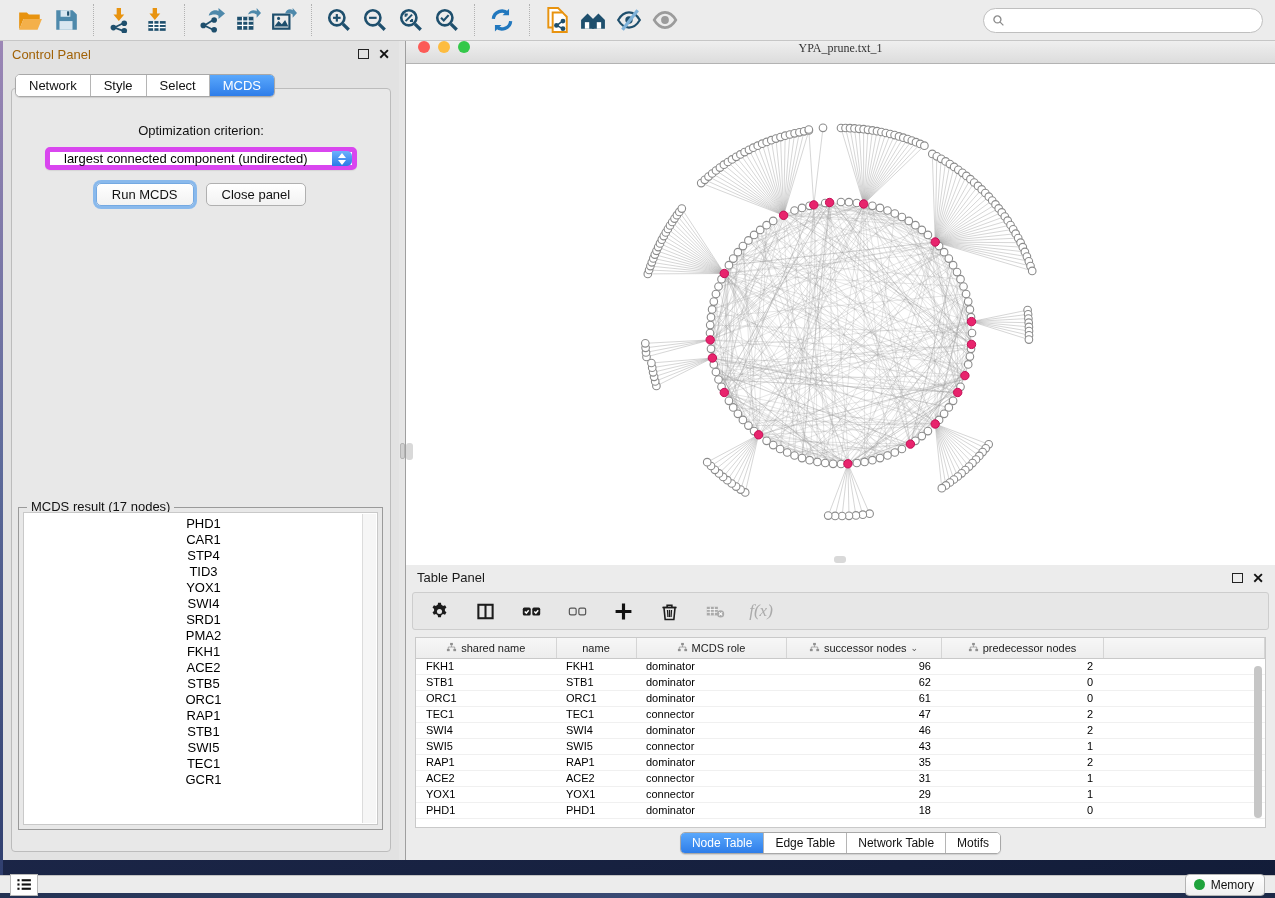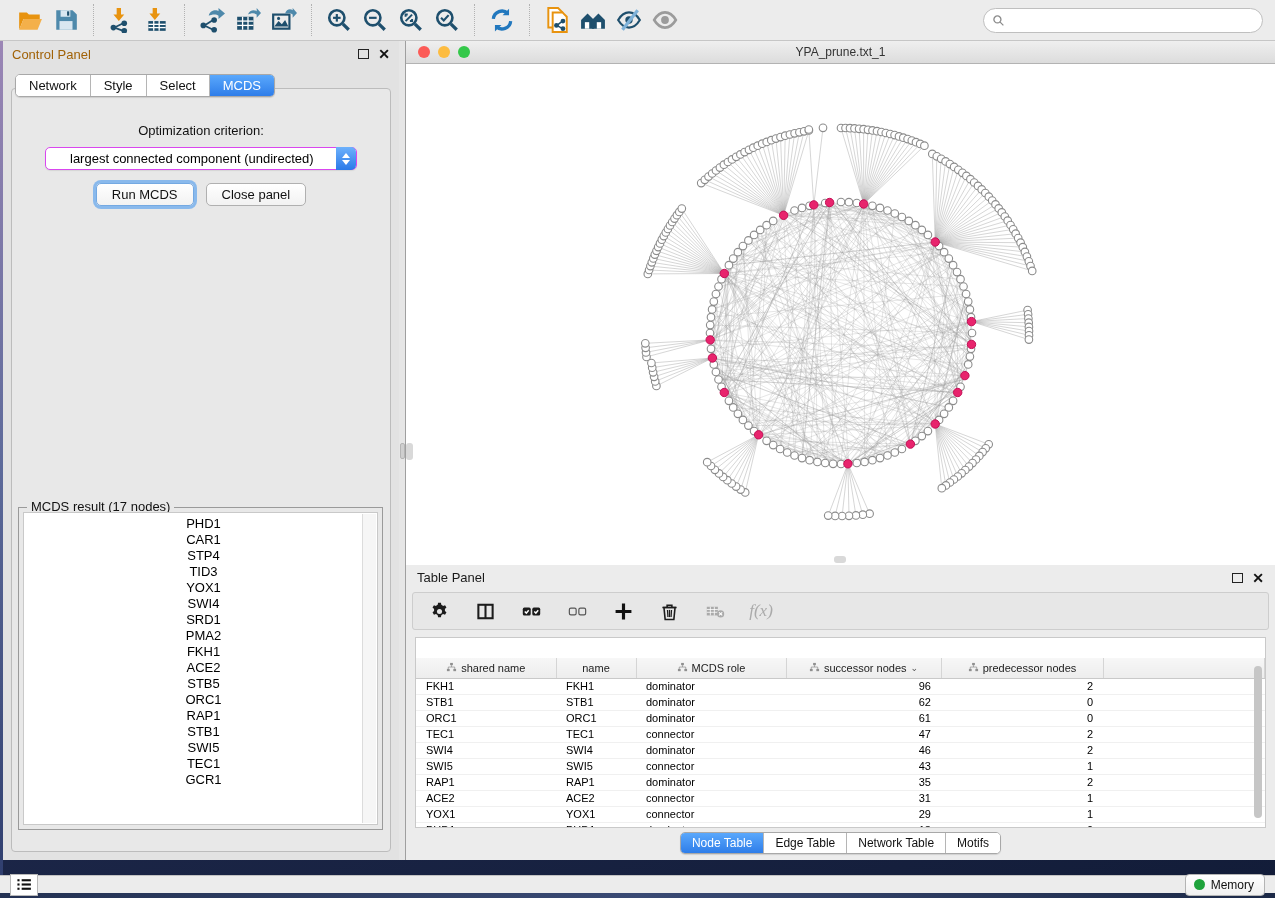--- a/index.html
+++ b/index.html
@@ -36,22 +36,22 @@
   .tabbar { position:absolute; left:12px; right:0; top:33px; display:flex; z-index:3; }
   .seg-group { display:flex; background:#fff; border:1px solid #a8a8a8; border-radius:5px; overflow:hidden;
                box-shadow:0 1px 1px rgba(0,0,0,.12); }
   .seg-tab { font-size:13px; color:#111; padding:3px 13px; border-right:1px solid #b5b5b5; cursor:pointer;
              background:#fff; white-space:nowrap; }
   .seg-tab:last-child { border-right:none; }
   .seg-tab.active { background:linear-gradient(#5aa8fc,#2e7de9); color:#fff; }
 
   .opt-label { text-align:center; font-size:13px; color:#111; margin-top:34px; }
   .combo { position:relative; margin:9px auto 0; width:312px; height:23px; background:#fff;
-           border:1px solid #d946ef; border-radius:5px; display:flex; align-items:center;
-           padding-left:24px; font-size:13px; cursor:pointer;
+           border:5px solid #d946ef; border-radius:5px; display:flex; align-items:center;
+           padding-left:14px; font-size:13px; cursor:pointer;
            box-shadow:0 1px 1px rgba(0,0,0,.08); }
   .combo-stepper { position:absolute; right:0; top:-1px; bottom:-1px; width:20px; border-radius:0 5px 5px 0;
                    background:linear-gradient(#6db1fc,#2a79e8); display:flex; flex-direction:column;
                    align-items:center; justify-content:center; gap:2px; }
   .combo-stepper i { width:0; height:0; border-left:4px solid transparent; border-right:4px solid transparent; display:block; }
   .arr-up { border-bottom:5px solid #fff; }
   .arr-dn { border-top:5px solid #fff; }
   .btn-row { display:flex; justify-content:center; gap:12px; margin-top:13px; }
   .push-btn { background:linear-gradient(#ffffff,#f2f2f2); border:1px solid #b0b0b0; border-radius:5px;
               font-size:13px; padding:3px 15px; cursor:pointer; color:#111; font-family:inherit; }
@@ -66,42 +66,42 @@
 
   
   .splitter { position:absolute; left:399px; top:41px; width:7px; height:819px; background:#e6e6e6;
               border-right:1px solid #9f9f9f; }
   .splitter .nub { position:absolute; left:1px; top:402px; width:5px; height:16px; background:#cfcfcf;
                    border:1px solid #b5b5b5; border-radius:2px; }
 
   
   .net-window { position:absolute; left:406px; top:41px; width:869px; height:524px; background:#fff; }
   .net-titlebar { height:23px; background:linear-gradient(#efefef,#dcdcdc); border-bottom:1px solid #b3b3b3;
-                  display:flex; align-items:center; position:relative; }
+                  display:flex; position:relative;font-family:Liberation Serif, serif; }
   .lights { display:flex; gap:8px; margin-left:12px; }
   .light { width:12px; height:12px; border-radius:50%; cursor:pointer; }
   .net-title { position:absolute; left:0; right:0; text-align:center; font-size:12px; color:#333; }
   .net-canvas { position:relative; width:869px; height:501px; background:#fff; overflow:hidden; }
   .vnub { position:absolute; left:0; top:379px; width:7px; height:17px; background:#d9d9d9; border-radius:3px; }
   .hnub { position:absolute; left:428px; bottom:2px; width:12px; height:7px; background:#d9d9d9; border-radius:3px; }
 
   
   .table-panel { position:absolute; left:406px; top:565px; width:869px; height:295px; background:#ececec; }
   .tp-header { height:25px; display:flex; align-items:center; padding:0 11px; }
   .tp-title { font-size:13px; color:#1a1a1a; }
   .tp-toolbar { margin:2px 6px 0; height:38px; background:#e7e7e7; border:1px solid #cdcdcd; border-radius:3px;
                 display:flex; align-items:center; padding:0 14px; gap:22px; }
   .tp-icon { width:24px; height:24px; display:flex; align-items:center; justify-content:center; cursor:pointer; }
   .tp-icon svg { width:19px; height:19px; }
   .tp-icon.disabled { cursor:default; }
   .fx { font-family:Liberation Serif, serif; font-style:italic; font-size:17px; color:#aaa; }
 
   .grid-wrap { position:absolute; left:9px; right:9px; top:72px; bottom:32px; background:#fff;
                border:1px solid #c9c9c9; overflow:hidden; }
-  table.node-table { border-collapse:collapse; table-layout:fixed; width:100%;margin-top:20px; }
+  table.node-table { border-collapse:collapse; table-layout:fixed; width:100%; }
   .node-table th { height:20px; background:linear-gradient(#f7f7f7,#ededed); border-right:1px solid #d5d5d5;
                    border-bottom:1px solid #c9c9c9; font-size:11px; font-weight:normal; color:#222;
                    white-space:nowrap; overflow:hidden; cursor:pointer; }
   .th-inner { display:flex; align-items:center; justify-content:center; gap:4px; padding:0 4px; }
   .th-inner svg { width:11px; height:11px; flex:none; }
   .sort-chev { font-size:9px; color:#555; }
   .node-table td { height:16px; font-size:11px; color:#000; padding:0 10px; border-bottom:1px solid #f0f0f0;
                    white-space:nowrap; overflow:hidden; cursor:default; }
   .node-table td.num { text-align:right; }
   .grid-scroll { position:absolute; right:3px; top:28px; width:8px; height:152px; background:#c6c6c6; border-radius:4px; }

